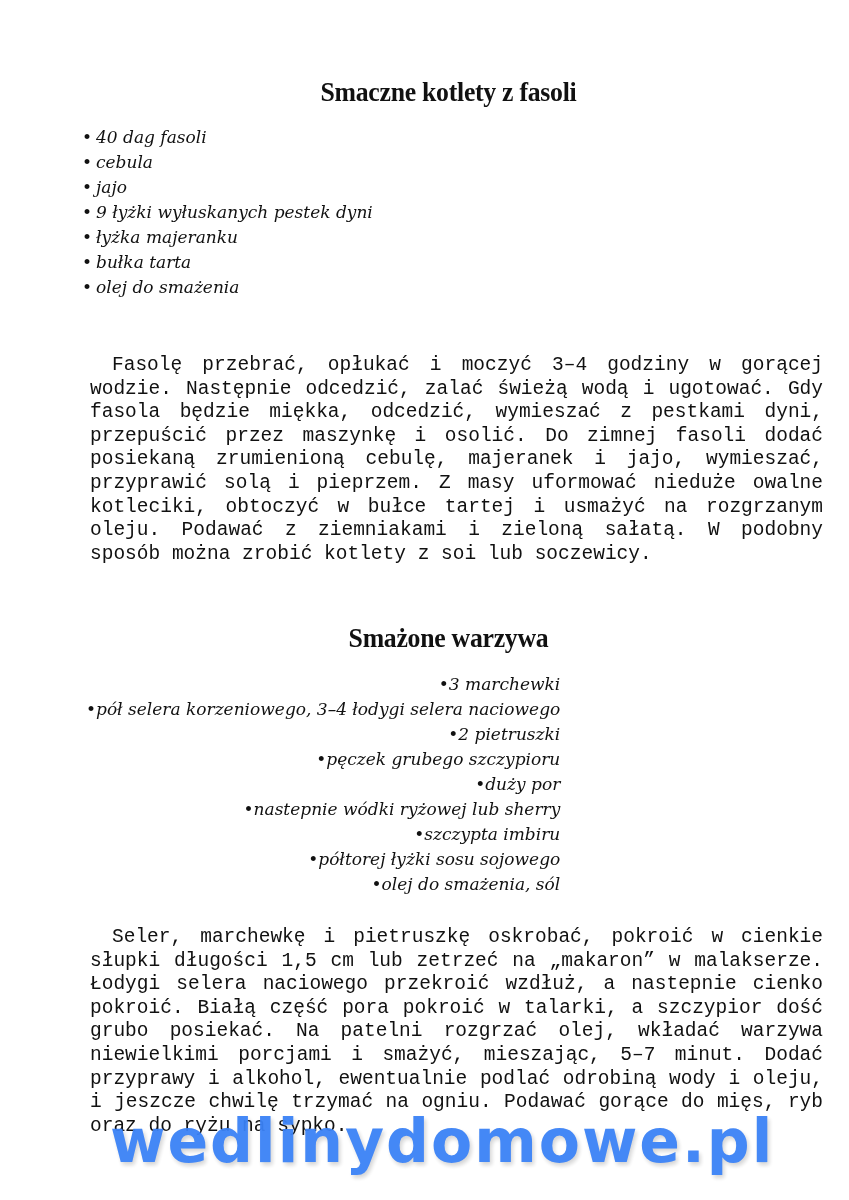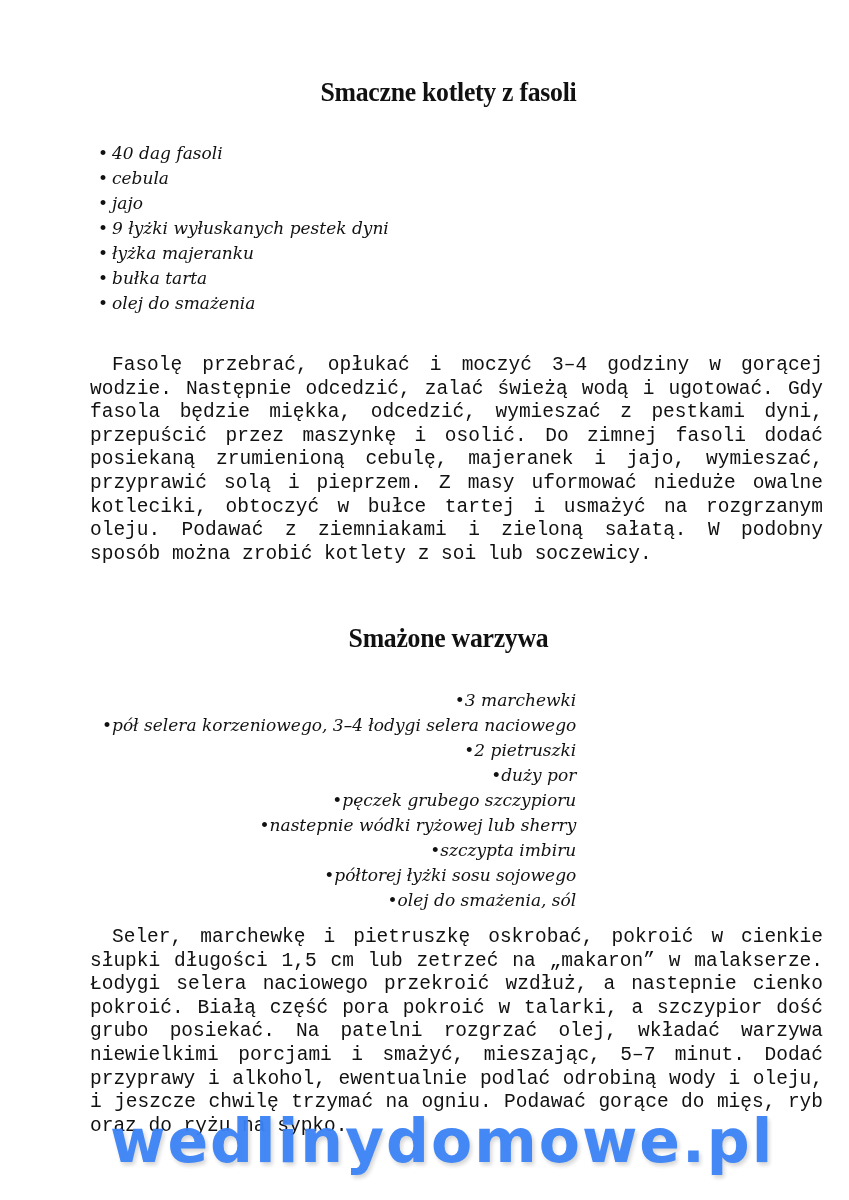--- a/index.html
+++ b/index.html
@@ -27,21 +27,21 @@
       text-align: center;
       margin: 0;
       letter-spacing: -0.3px;
       transform: scaleX(0.92);
     }
     #recipe1 .recipe-title { position: absolute; top: 76px; left: 0; width: 733px; }
     #recipe2 .recipe-title { position: absolute; top: 622px; left: 0; width: 733px; }
 
     .ingredients {
       list-style: none;
-      margin: 16px;
+      margin: 0;
       padding: 0;
       position: absolute;
       left: 0;
     }
     #recipe1 .ingredients { top: 125px; }
     #recipe2 .ingredients { top: 672px; text-align: right; }
     .ingredients li {
       font-family: "DejaVu Serif", serif;
       font-style: italic;
       font-size: 17px;
@@ -104,22 +104,22 @@
     </ul>
     <p class="method">Fasolę przebrać, opłukać i moczyć 3–4 godziny w gorącej wodzie. Na­stępnie odcedzić, zalać świeżą wodą i ugotować. Gdy fasola będzie miękka, odcedzić, wymieszać z pestkami dyni, przepuścić przez maszyn­kę i osolić. Do zimnej fasoli dodać posiekaną zrumienioną cebulę, maje­ranek i jajo, wymieszać, przyprawić solą i pieprzem. Z masy uformować nieduże owalne kotleciki, obtoczyć w bułce tartej i usmażyć na rozgrza­nym oleju. Podawać z ziemniakami i zieloną sałatą. W podobny sposób można zrobić kotlety z soi lub soczewicy.</p>
   </section>
 
   <section id="recipe2">
     <h1 class="recipe-title">Smażone warzywa</h1>
     <ul class="ingredients">
       <li><span class="bullet">•</span><span>3 marchewki</span></li>
       <li><span class="bullet">•</span><span>pół selera korzeniowego, 3–4 łodygi selera naciowego</span></li>
       <li><span class="bullet">•</span><span>2 pietruszki</span></li>
+      <li><span class="bullet">•</span><span>pęczek grubego szczypioru</span></li>
       <li><span class="bullet">•</span><span>duży por</span></li>
-      <li><span class="bullet">•</span><span>pęczek grubego szczypioru</span></li>
       <li><span class="bullet">•</span><span>nastepnie wódki ryżowej lub sherry</span></li>
       <li><span class="bullet">•</span><span>szczypta imbiru</span></li>
       <li><span class="bullet">•</span><span>półtorej łyżki sosu sojowego</span></li>
       <li><span class="bullet">•</span><span>olej do smażenia, sól</span></li>
     </ul>
     <p class="method">Seler, marchewkę i pietruszkę oskrobać, pokroić w cienkie słupki dłu­gości 1,5 cm lub zetrzeć na „makaron” w malakserze. Łodygi selera na­ciowego przekroić wzdłuż, a nastepnie cienko pokroić. Białą część pora pokroić w talarki, a szczypior dość grubo posiekać. Na patelni rozgrzać olej, wkładać warzywa niewielkimi porcjami i smażyć, mieszając, 5–7 minut. Dodać przyprawy i alkohol, ewentualnie podlać odrobiną wody i oleju, i jeszcze chwilę trzymać na ogniu. Podawać gorące do mięs, ryb oraz do ryżu na sypko.</p>
   </section>
 
 </div>
 

